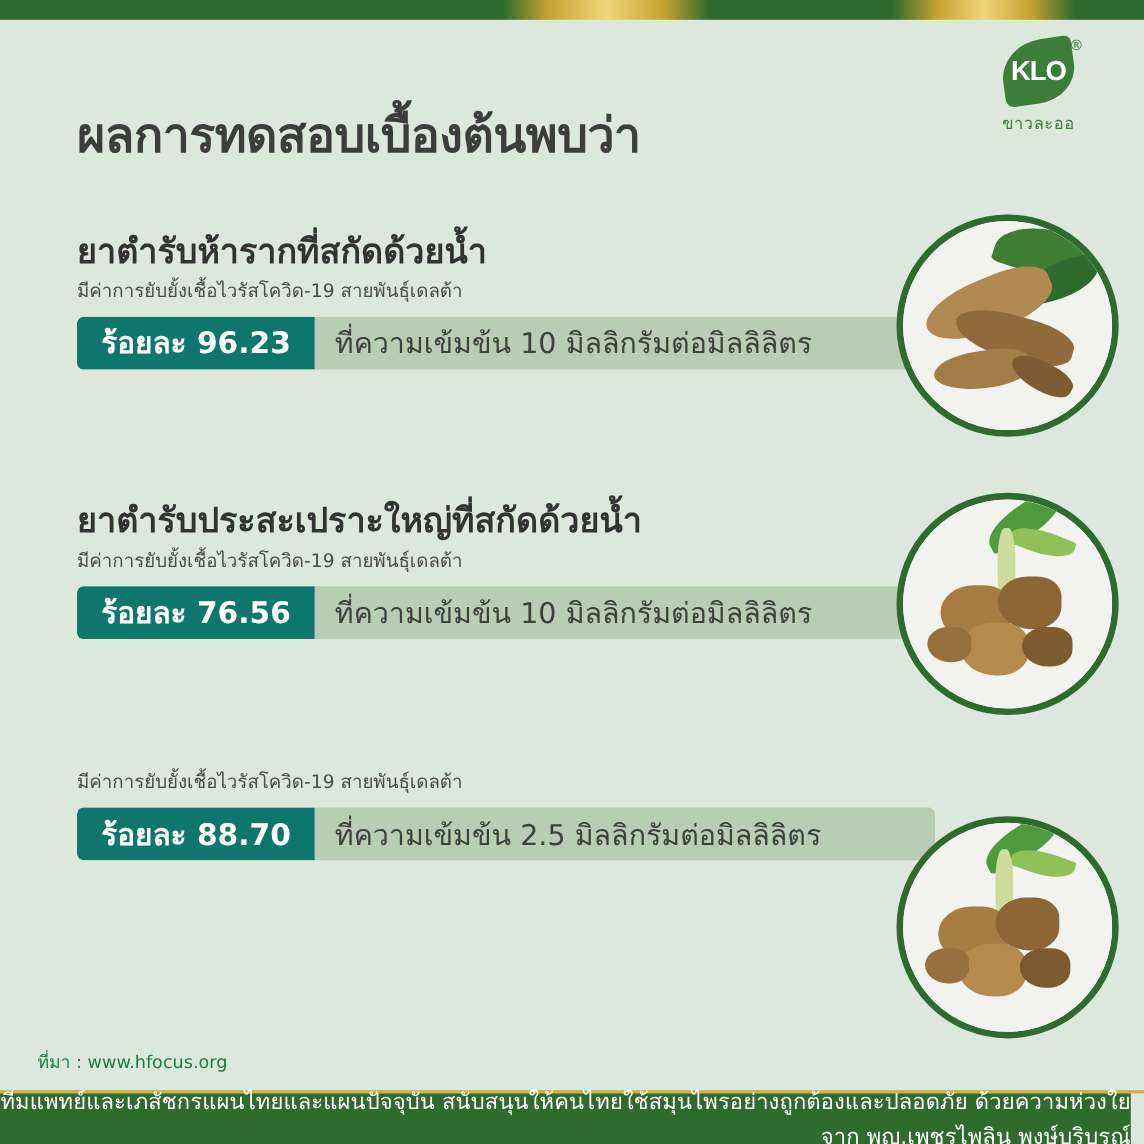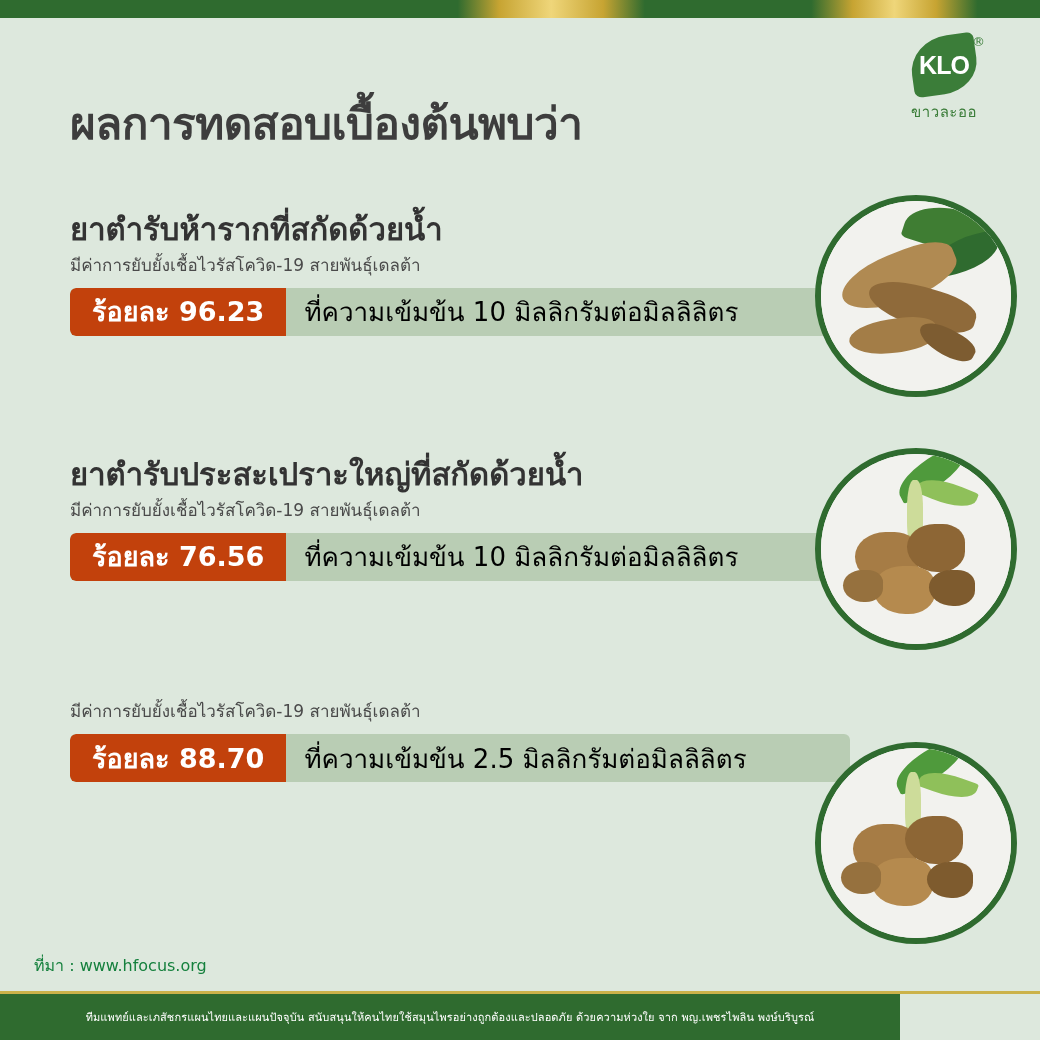--- a/index.html
+++ b/index.html
@@ -123,32 +123,32 @@
   .badge-row {
     display: flex;
     align-items: stretch;
     width: 780px;
     height: 48px;
     background: #b9cdb4;
     border-radius: 6px;
     overflow: hidden;
   }
   .badge-pct {
-    background: #c2410c;
+    background: #0f766e;
     color: #ffffff;
     font-size: 27px;
     font-weight: bold;
     padding: 0 22px;
     display: flex;
     align-items: center;
     white-space: nowrap;
     border-radius: 6px 0 0 6px;
   }
   .badge-conc {
-    color: #000000;
+    color: #404040;
     font-size: 26px;
     padding: 0 18px;
     display: flex;
     align-items: center;
     white-space: nowrap;
   }
   
   .photo {
     position: absolute;
     width: 190px;
@@ -189,29 +189,29 @@
     left: 34px;
     bottom: 62px;
     font-size: 16px;
     color: #15803d;
   }
   
   .footer {
     position: absolute;
     left: 0;
     bottom: 0;
-    width: 900px;
+    width: 1028px;
     height: 46px;
     background: #2f6b2f;
     color: #ffffff;
-    font-size: 11px;
+    font-size: 20px;
     display: flex;
     align-items: center;
     justify-content: center;
-    text-align: left;
+    text-align: right;
     letter-spacing: 0.1px;
   }
   .footer-rule {
     position: absolute;
     left: 0;
     bottom: 46px;
     width: 1040px;
     height: 3px;
     background: #cbb24a;
   }

